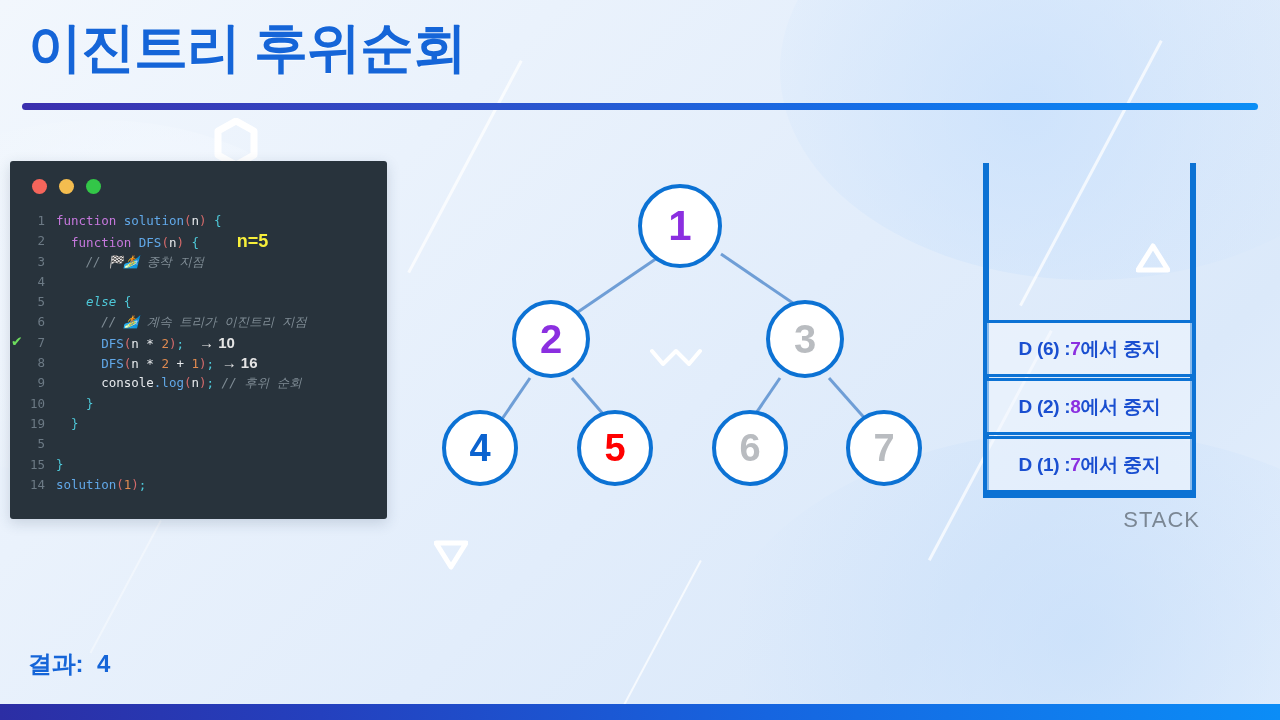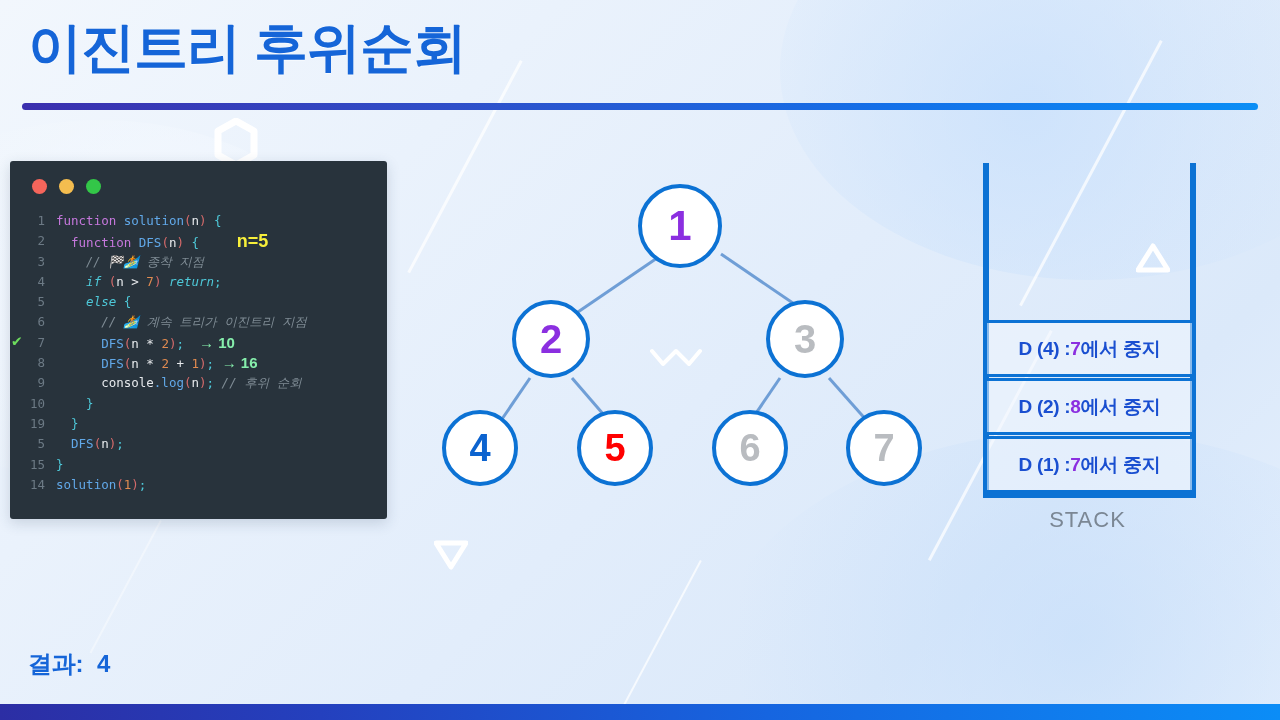--- a/index.html
+++ b/index.html
@@ -68,21 +68,21 @@
   .ln{width:46px;text-align:right;color:#6c7a85;flex:0 0 46px;padding-right:11px;box-sizing:border-box;}
   .ct{color:#d8dee4;flex:1 1 auto;position:relative;}
   .kw{color:#c678dd;}
   .fn{color:#61a8e8;}
   .par{color:#d46a6a;}
   .num{color:#e08b50;}
   .cmt{color:#7f8c95;font-style:italic;}
   .ctrl{color:#4ec9d9;font-style:italic;}
   .pun{color:#4ec9d9;}
   .plain{color:#e6e9ec;}
-  .annot{color:#86efac;font-family:"Liberation Sans",sans-serif;font-size:15px;font-weight:bold;}
+  .annot{color:#e5e5e5;font-family:"Liberation Sans",sans-serif;font-size:15px;font-weight:bold;}
   .annot-n{color:#f7ef3a;font-family:"Liberation Sans",sans-serif;font-size:18px;font-weight:bold;}
   .check{position:absolute;left:-44px;top:-2px;color:#6ddc5d;font-size:16px;font-weight:bold;}
   .emoji{font-size:12px;}
 
   
   #tree{position:absolute;left:420px;top:170px;width:560px;height:340px;}
   #tree svg{position:absolute;left:0;top:0;}
   .node{
     position:absolute;border-radius:50%;background:#ffffff;
     border:4px solid #0c72d4;
@@ -100,21 +100,21 @@
     border-left:6px solid #0c72d4;border-right:6px solid #0c72d4;border-bottom:6px solid #0c72d4;
   }
   .stack-row{
     position:absolute;left:9px;width:211px;height:57px;box-sizing:border-box;
     border:3px solid #0c72d4;background:rgba(240,246,254,.55);
     display:flex;align-items:center;justify-content:center;
     font-size:19px;color:#1a4fd0;font-weight:bold;letter-spacing:-.3px;
   }
   .stack-row .hl{color:#8b2fe0;}
   #stack-label{
-    position:absolute;left:0;top:344px;width:225px;text-align:center;
+    position:absolute;left:0;top:344px;width:225px;text-align:right;
     color:#7b8794;font-size:22px;letter-spacing:1px;
   }
 
   
   #result{
     position:absolute;left:28px;top:648px;
     font-size:24px;font-weight:bold;color:#1565d8;letter-spacing:-.3px;
   }
   #result .rv{margin-left:14px;font-weight:bold;}
 
@@ -167,37 +167,37 @@
       <span class="dot dot-green"></span>
     </div>
     <div id="code-body">
 
       <div class="cl"><span class="ln">1</span><span class="ct"><span class="kw">function</span> <span class="fn">solution</span><span class="par">(</span><span class="plain">n</span><span class="par">)</span> <span class="pun">{</span></span></div>
 
       <div class="cl"><span class="ln">2</span><span class="ct">  <span class="kw">function</span> <span class="fn">DFS</span><span class="par">(</span><span class="plain">n</span><span class="par">)</span> <span class="pun">{</span>     <span class="annot-n">n=5</span></span></div>
 
       <div class="cl"><span class="ln">3</span><span class="ct">    <span class="cmt"><span class="emoji">//</span> 🏁🏄 종착 지점</span></span></div>
 
-      <div class="cl"><span class="ln">4</span><span class="ct">    <span class="ctrl">if</span> <span class="par">(</span><span class="plain">n</span> <span class="plain">&gt;</span> <span class="num">7</span><span class="par">)</span> <span class="ctrl">return</span><span class="pun">;</span></span></div>
+      <div class="cl"><span class="ln">4</span></div>
 
       <div class="cl"><span class="ln">5</span><span class="ct">    <span class="ctrl">else</span> <span class="pun">{</span></span></div>
 
       <div class="cl"><span class="ln">6</span><span class="ct">      <span class="cmt">// 🏄 계속 트리가 이진트리 지점</span></span></div>
 
       <div class="cl"><span class="ln">7</span><span class="ct"><span class="check">✔</span>      <span class="fn">DFS</span><span class="par">(</span><span class="plain">n</span> <span class="plain">*</span> <span class="num">2</span><span class="par">)</span><span class="pun">;</span>  <span class="annot">→ 10</span></span></div>
 
       <div class="cl"><span class="ln">8</span><span class="ct">      <span class="fn">DFS</span><span class="par">(</span><span class="plain">n</span> <span class="plain">*</span> <span class="num">2</span> <span class="plain">+</span> <span class="num">1</span><span class="par">)</span><span class="pun">;</span> <span class="annot">→ 16</span></span></div>
 
       <div class="cl"><span class="ln">9</span><span class="ct">      <span class="plain">console</span><span class="fn">.log</span><span class="par">(</span><span class="plain">n</span><span class="par">)</span><span class="pun">;</span> <span class="cmt">// 후위 순회</span></span></div>
 
       <div class="cl"><span class="ln">10</span><span class="ct">    <span class="pun">}</span></span></div>
 
       <div class="cl"><span class="ln">19</span><span class="ct">  <span class="pun">}</span></span></div>
 
-      <div class="cl"><span class="ln">5</span><span class="ct">  <span class="fn">DFS</span><span class="par">(</span><span class="plain">n</span><span class="par">)</span><span class="pun">;</span></span></div>
+      <div class="cl"><span class="ln">5</span></div>
 
       <div class="cl"><span class="ln">15</span><span class="ct"><span class="pun">}</span></span></div>
 
       <div class="cl"><span class="ln">14</span><span class="ct"><span class="fn">solution</span><span class="par">(</span><span class="num">1</span><span class="par">)</span><span class="pun">;</span></span></div>
 
     </div>
   </div>
 
   <div id="tree">
     <svg width="560" height="340" viewBox="0 0 560 340">
@@ -231,21 +231,21 @@
     </div>
     <div class="node n-leaf" style="left:426px;top:240px;">
       <span style="color:#b9bcc0">7</span>
     </div>
   </div>
 
   <div id="stack">
     <div id="stack-frame"></div>
 
     <div class="stack-row" style="top:157px;">
-      <span>D (4) : </span>
+      <span>D (6) : </span>
         <span class="hl">7</span>
         <span>에서 중지</span>
     </div>
     <div class="stack-row" style="top:215px;">
       <span>D (2) : </span>
         <span class="hl">8</span>
         <span>에서 중지</span>
     </div>
     <div class="stack-row" style="top:273px;">
       <span>D (1) : </span>

